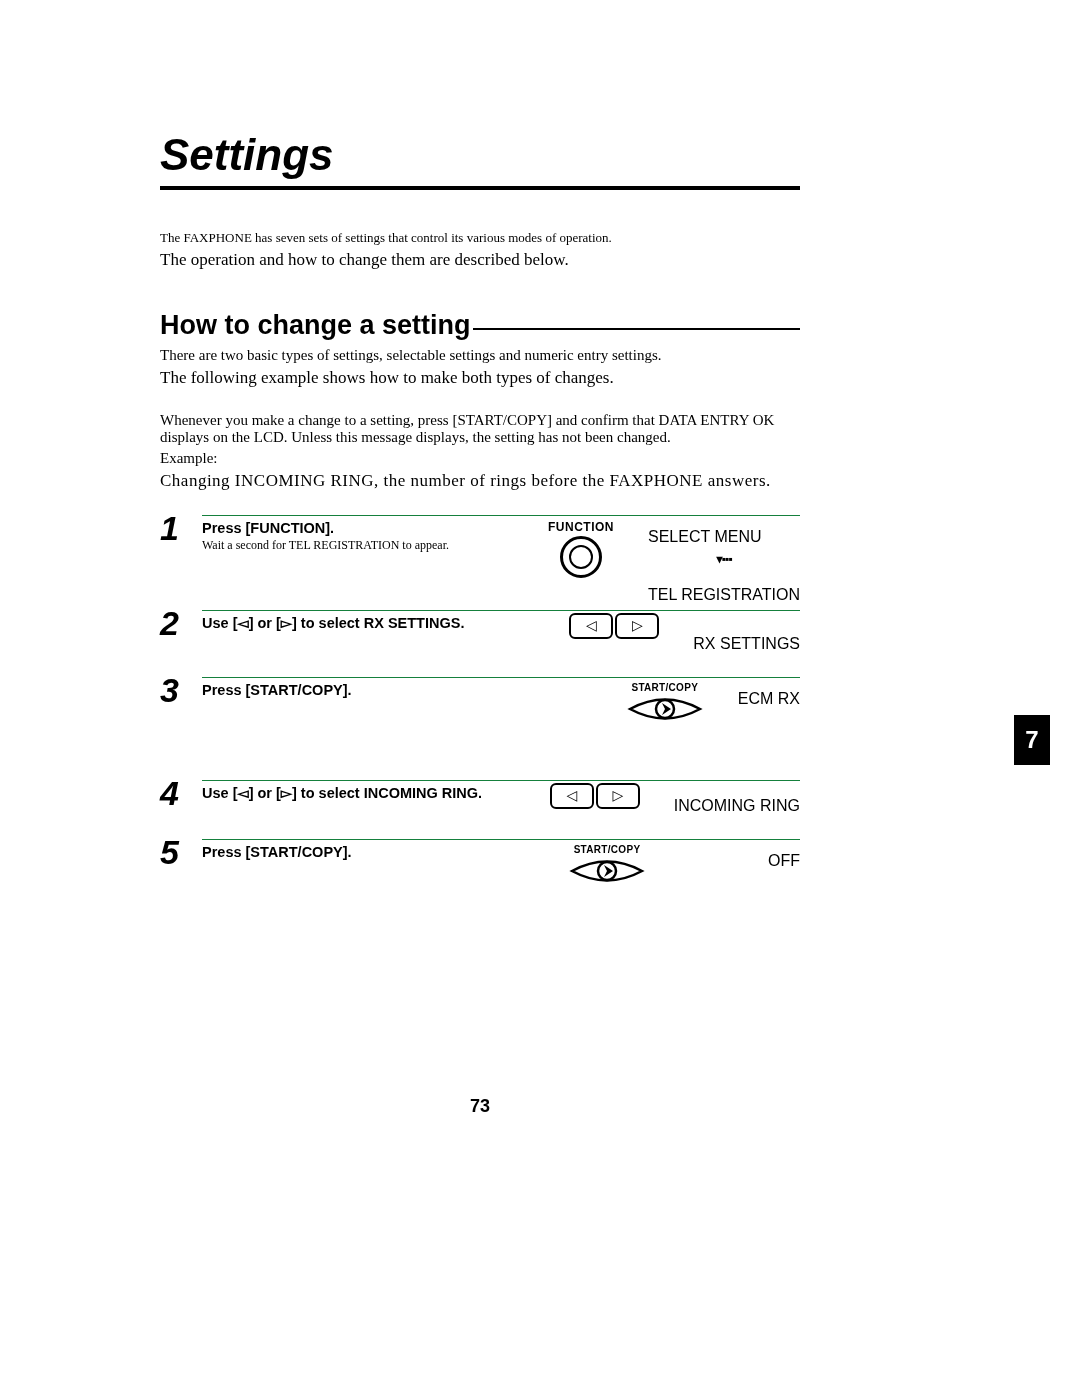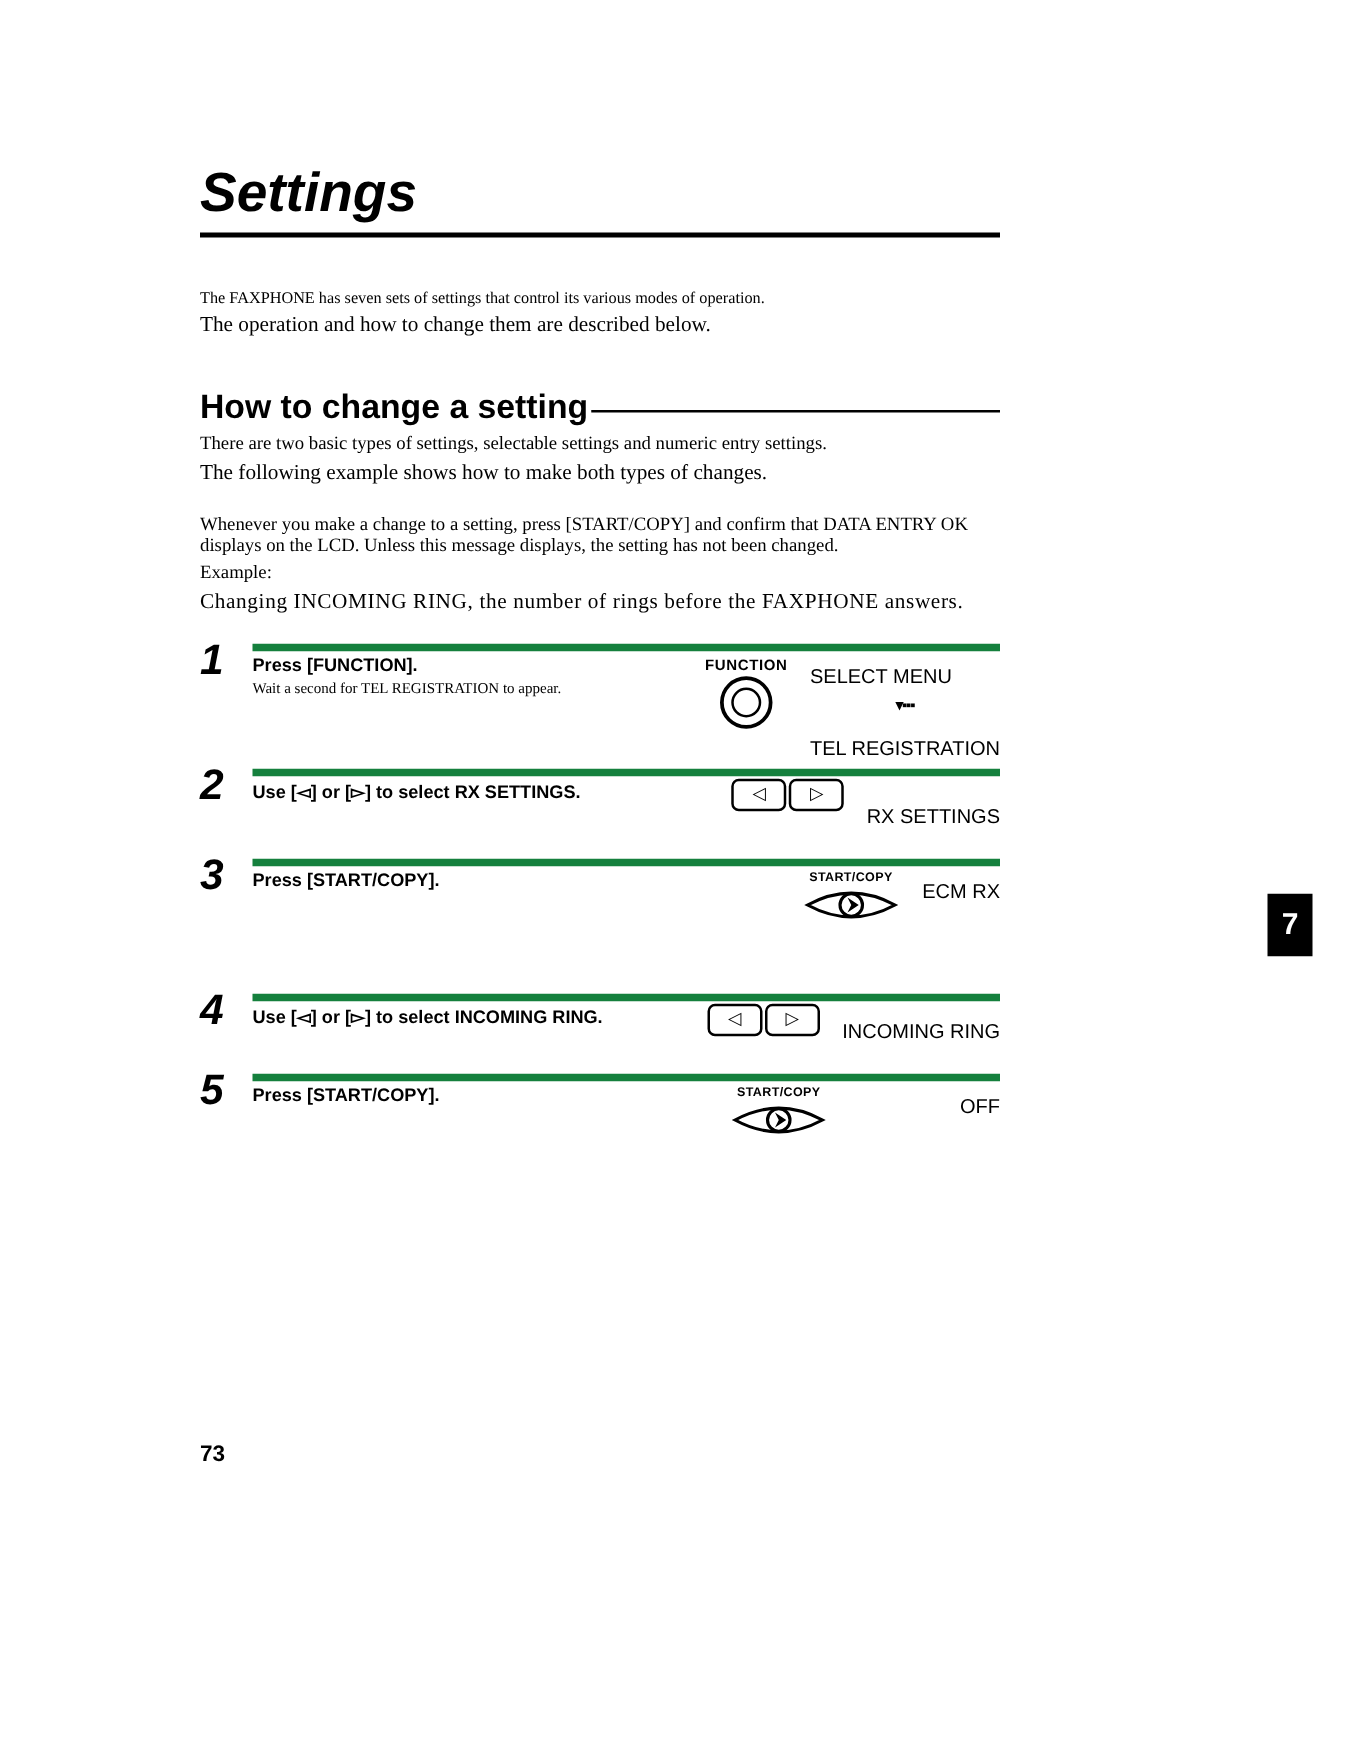--- a/index.html
+++ b/index.html
@@ -101,21 +101,21 @@
     font-style: italic;
     font-size: 34px;
     width: 32px;
     margin-right: 10px;
     line-height: 1;
     position: relative;
     top: -4px;
   }
   .step-content {
     flex: 1;
-    border-top: 6px solid #15803d;
+    border-top: 1px solid #15803d;
     padding-top: 4px;
     padding-bottom: 6px;
     display: flex;
     justify-content: space-between;
     align-items: flex-start;
   }
   .step-text {
     width: 300px;
   }
   .step-instr {
@@ -124,21 +124,21 @@
     font-size: 14.5px;
     margin: 0 0 2px 0;
   }
   .step-sub {
     font-size: 12px;
     margin: 0;
   }
   .step-right {
     display: flex;
     align-items: flex-start;
-    gap: 18px;
+    gap: 34px;
   }
   .lcd-text {
     font-family: Arial, Helvetica, sans-serif;
     font-size: 16px;
     margin: 8px 0 0 0;
     white-space: nowrap;
   }
 
   
   .func-btn-wrap { text-align: center; }
@@ -193,23 +193,23 @@
   }
   .eye {
     width: 78px; height: 30px;
   }
   .eye svg { display: block; }
 
   .page-num {
     font-family: Arial, Helvetica, sans-serif;
     font-weight: bold;
     font-size: 18px;
-    text-align: left;
-    width: 640px;
-    margin-top: 116px;
+    text-align: center;
+    width: 640px;
+    margin-top: 84px;
     margin-left: 160px;
   }
 </style>
 </head>
 <body>
 
 <div class="page">
   <h1 class="chapter-title">Settings</h1>
   <hr class="rule-thick">
 

